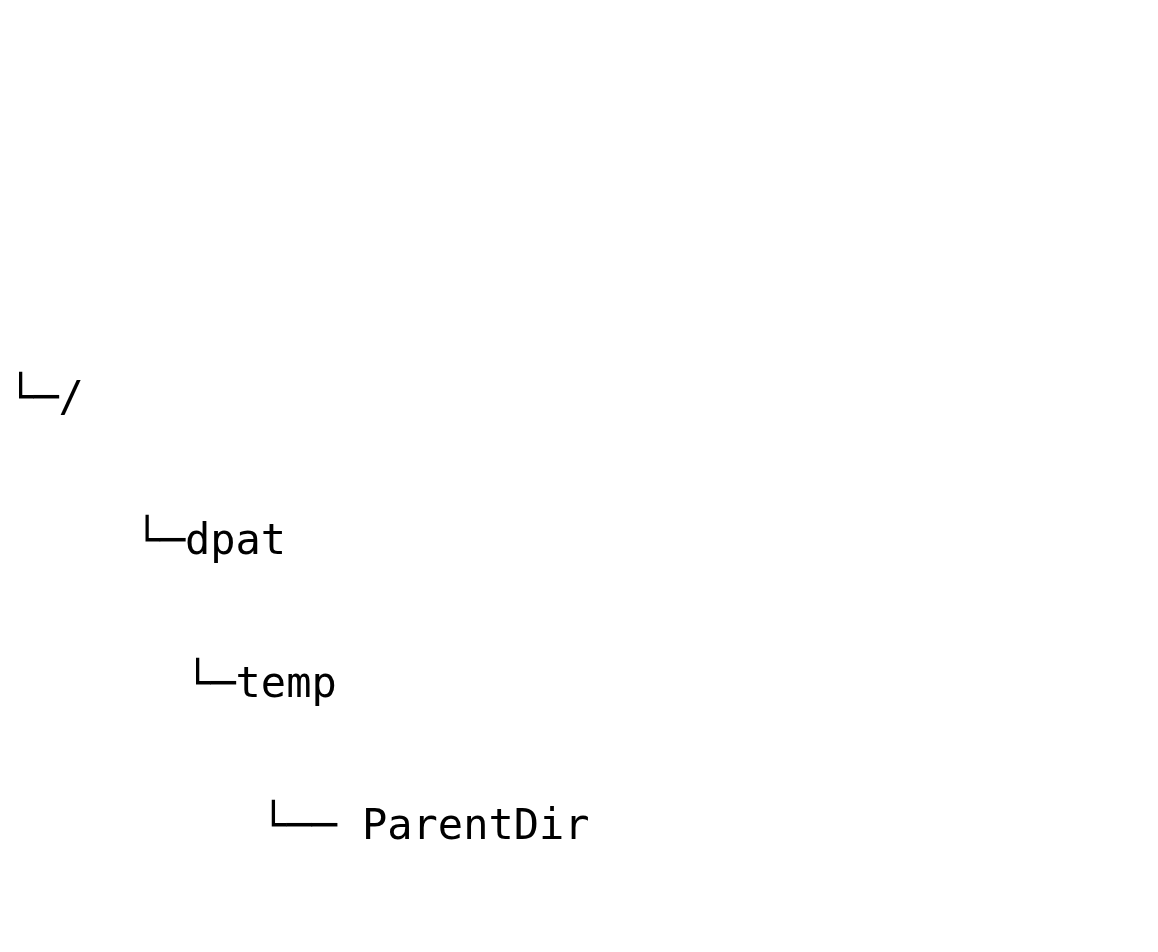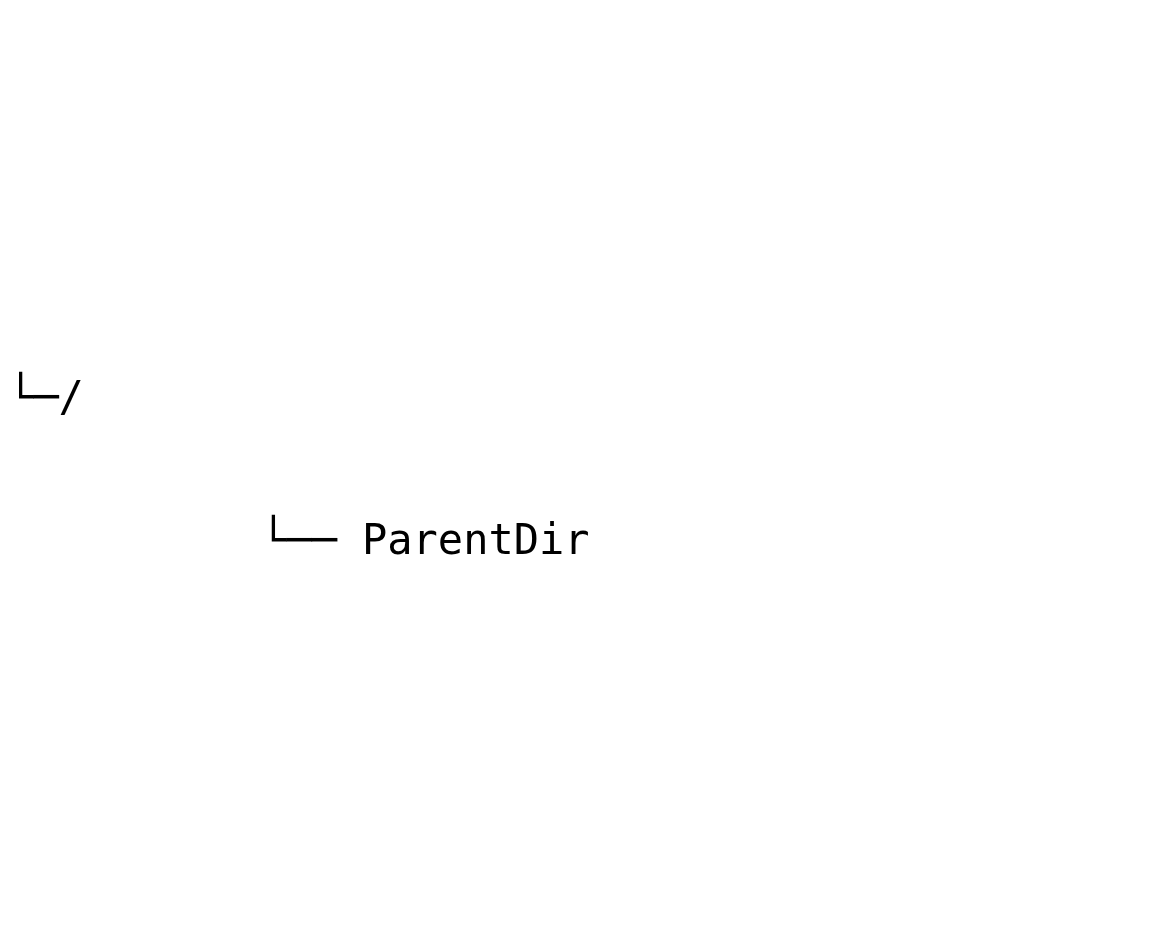--- a/index.html
+++ b/index.html
@@ -28,20 +28,22 @@
       white-space: pre;
     }
   </style>
 </head>
 <body>
 
 
 
 <div class="tree-container">
 <span class="tree-line"><span>└─</span><span>/</span></span>
+<span class="tree-line"><span>     └─</span><span>dpat</span></span>
+<span class="tree-line"><span>       └─</span><span>temp</span></span>
 <span class="tree-line"><span>          └── </span><span>ParentDir</span></span>
 
 
 
 
 
 
 
 </div>
 

